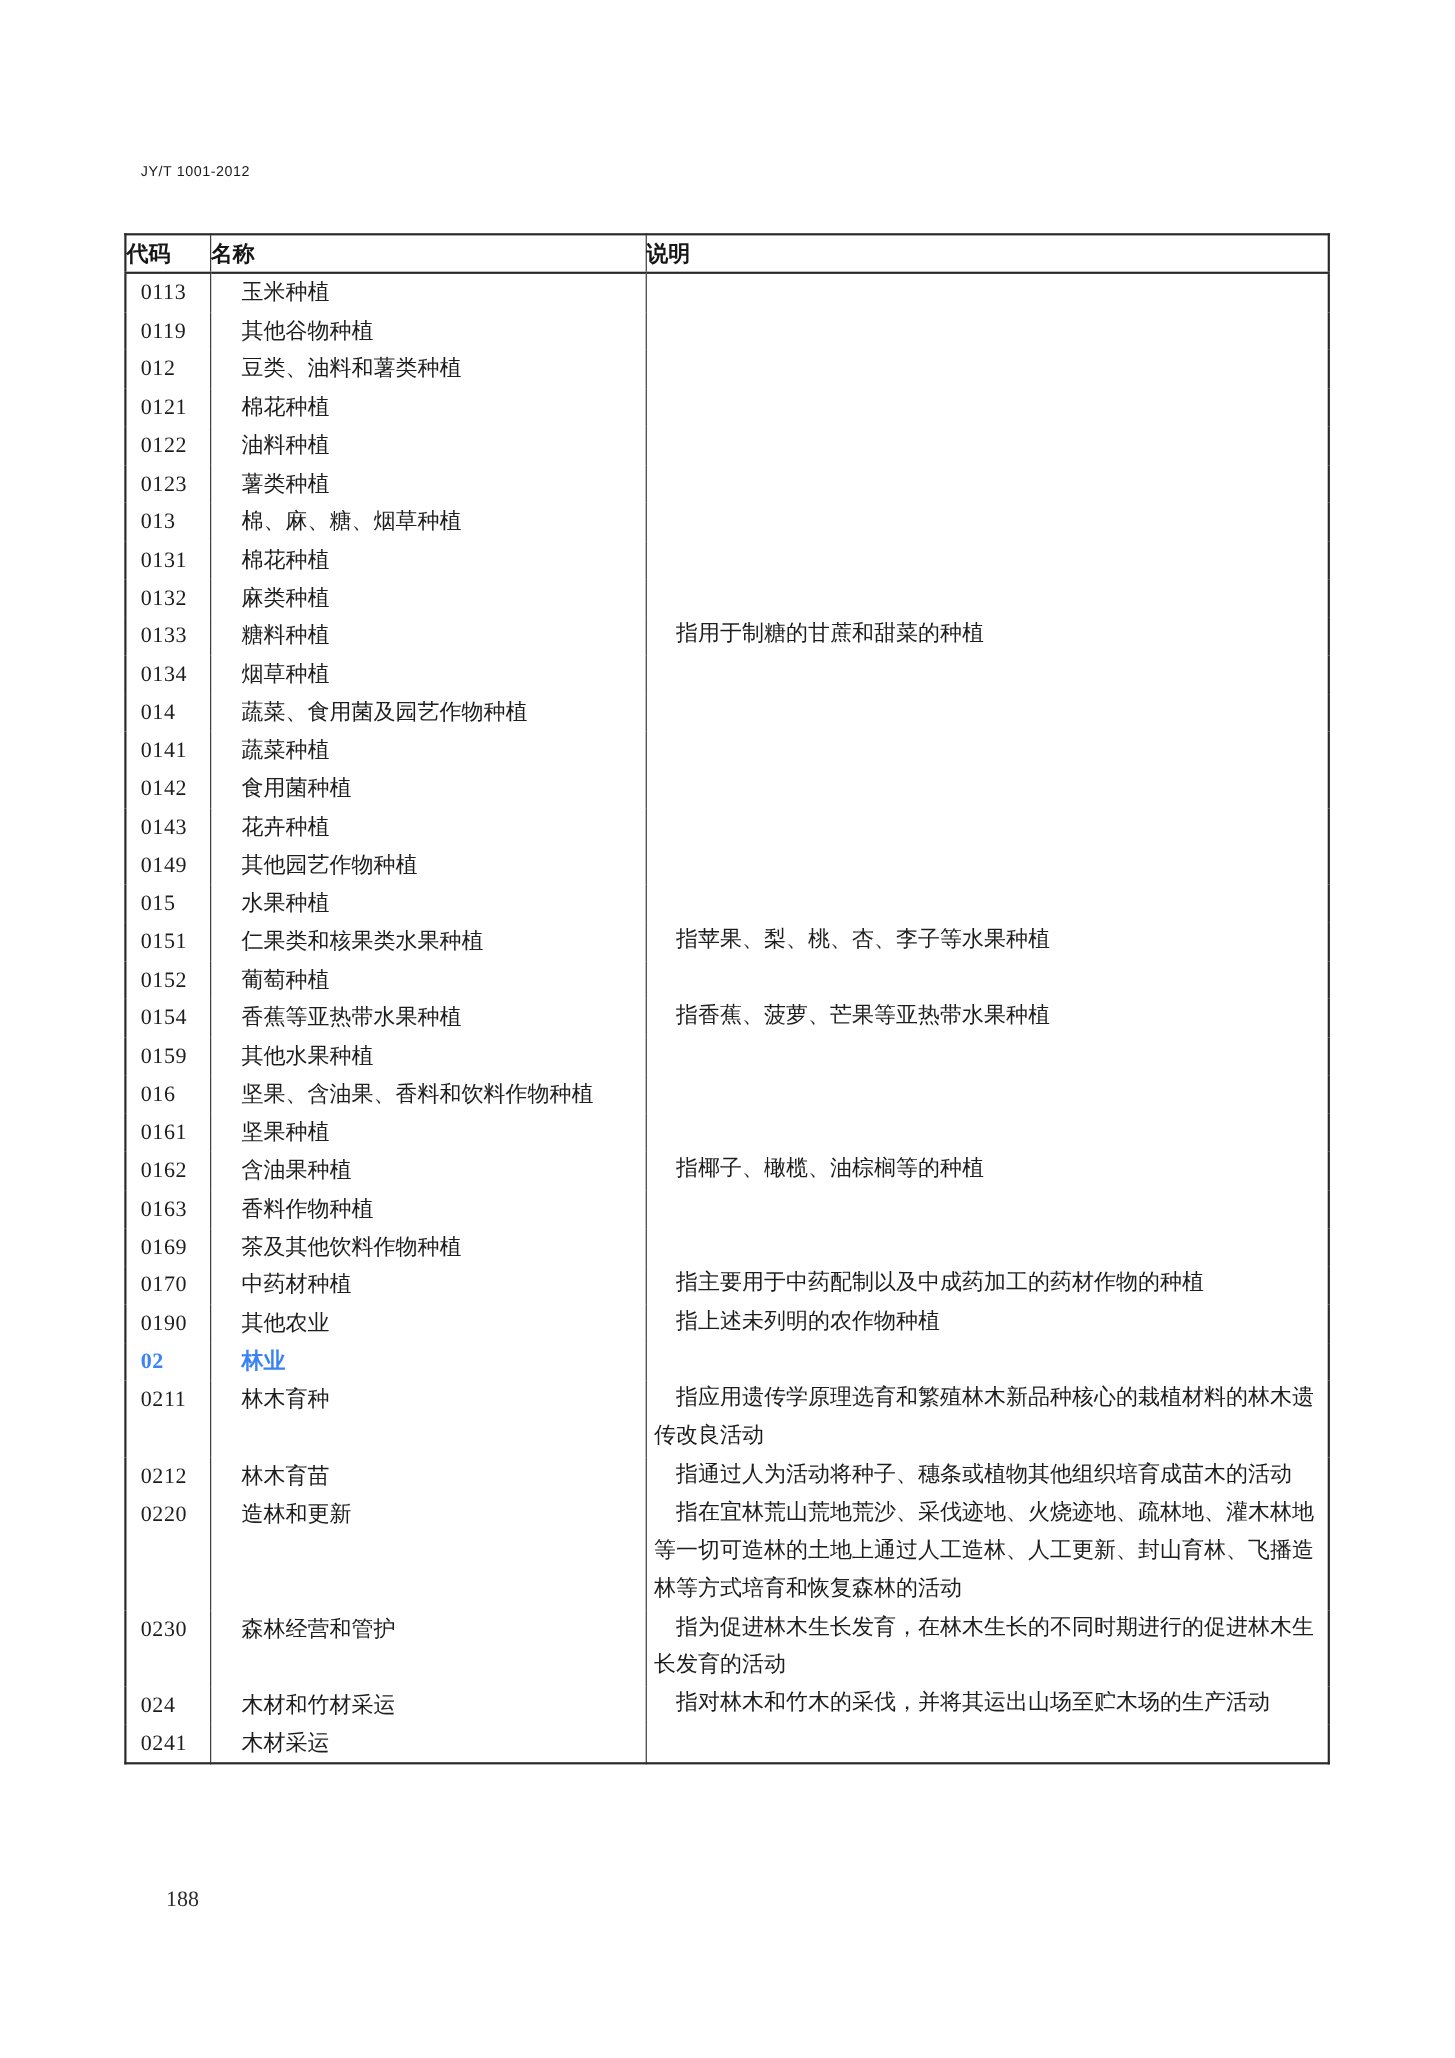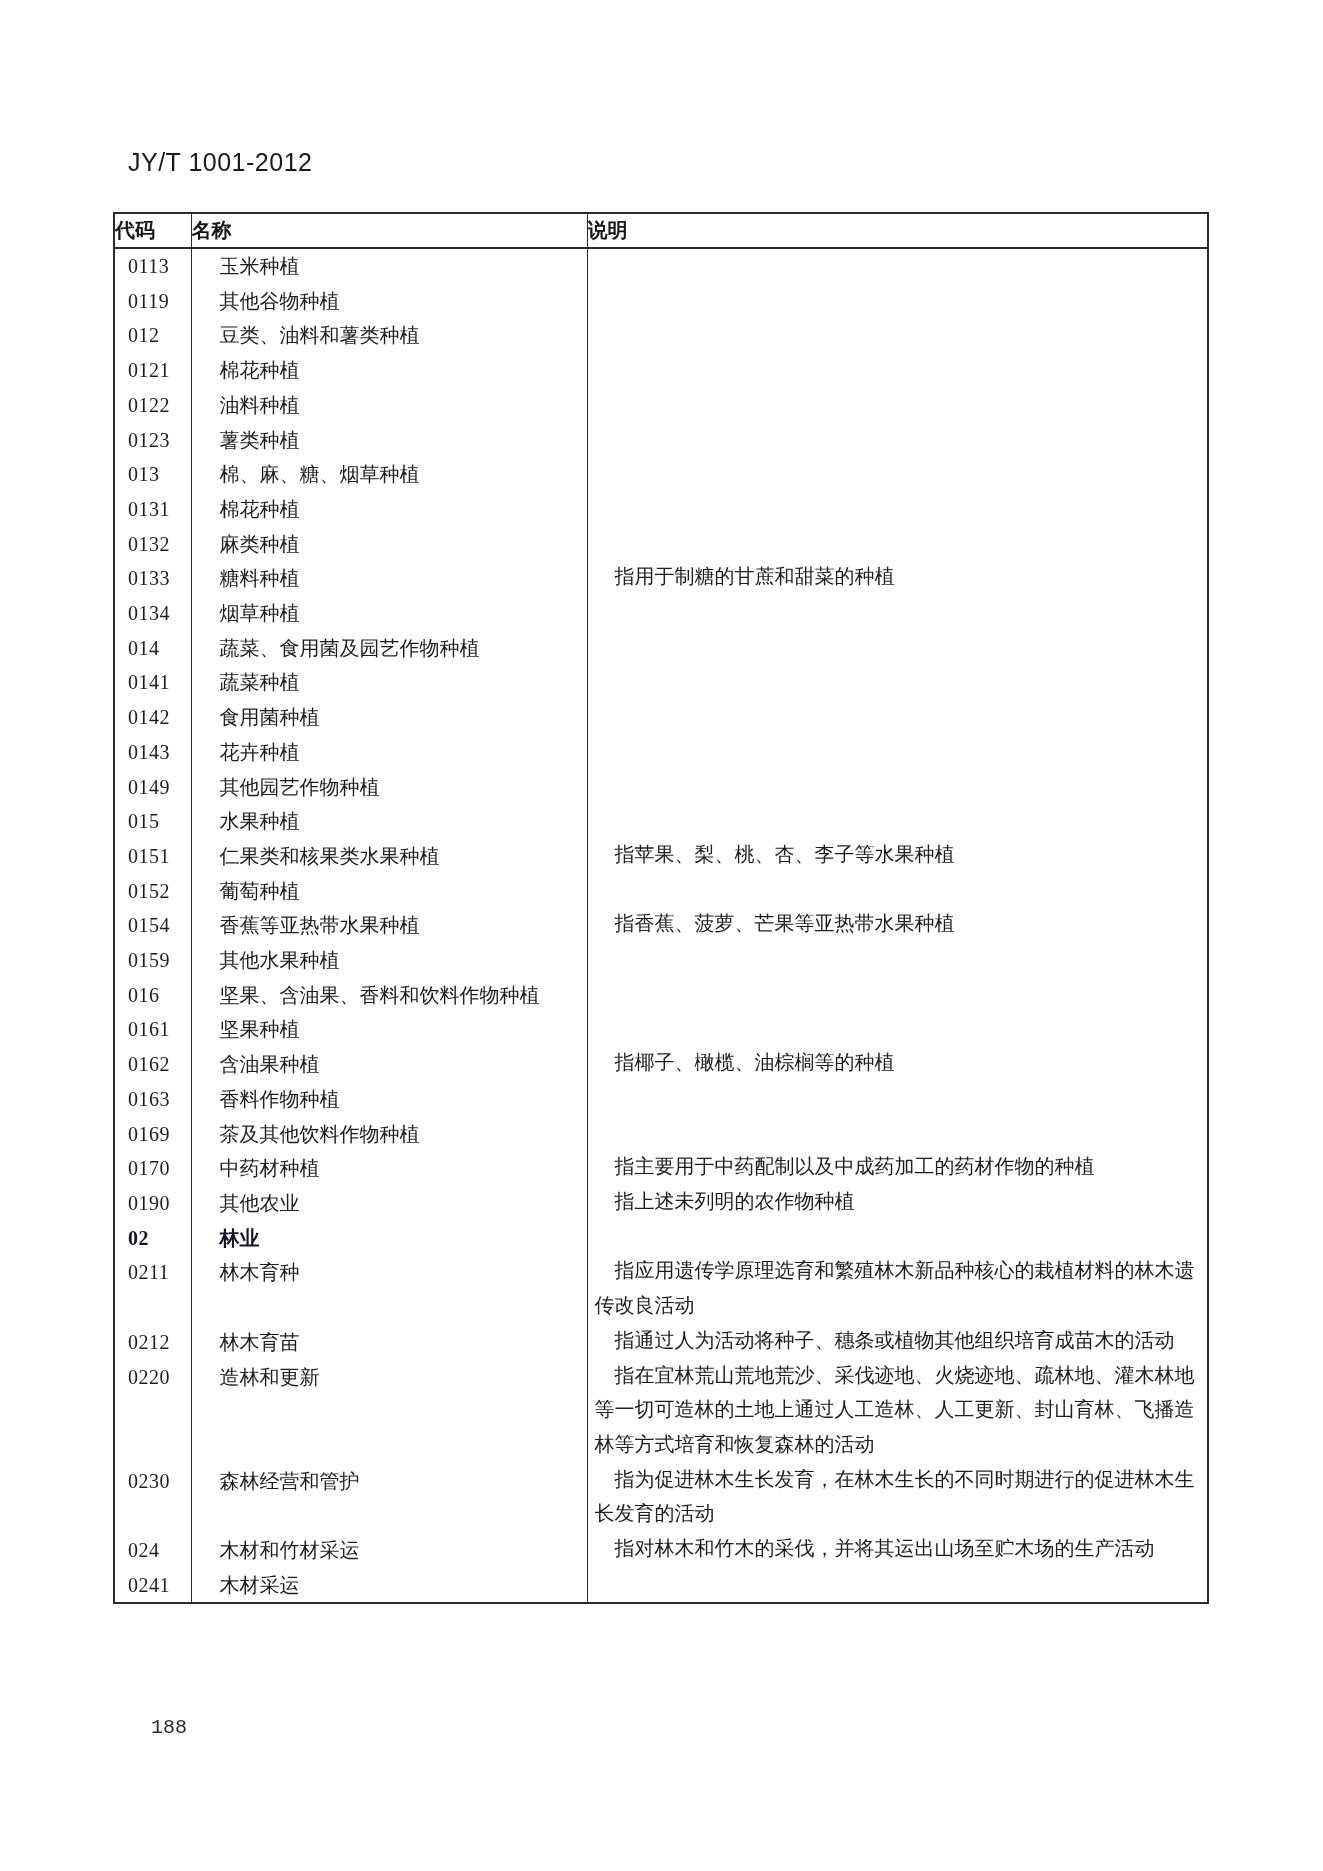--- a/index.html
+++ b/index.html
@@ -9,21 +9,21 @@
     position: relative;
     background: #ffffff;
     font-family: "Liberation Serif", "DejaVu Serif", serif;
     color: #1d1d1d;
   }
   .doc-header {
     position: absolute;
     left: 128px;
     top: 148px;
     font-family: "Liberation Sans", "DejaVu Sans", sans-serif;
-    font-size: 25px;
+    font-size: 13px;
     letter-spacing: 0.5px;
     color: #1b1b1b;
     white-space: nowrap;
   }
   .code-table {
     position: absolute;
     left: 113px;
     top: 212px;
     width: 1094px;
     border-collapse: collapse;
@@ -48,28 +48,27 @@
   .code-table th.h-name, .code-table td.name { border-right: 1.5px solid #2a2a2a; }
   .code-table td {
     padding: 0;
     vertical-align: top;
     line-height: 34.7px;
   }
   .code-table td.code { padding-left: 13px; letter-spacing: 0.5px; }
   .code-table td.name { padding-left: 28px; }
   .code-table td.desc { padding: 0 6px 0 7px; }
   .code-table td.desc p { margin: 0; text-indent: 20px; line-height: 34.7px; font-family: Liberation Mono, monospace; }
-  tr.bold-row td.code, tr.bold-row td.name { font-weight: bold; color: #0f172a; }
+  tr.bold-row td.code, tr.bold-row td.name { font-weight: bold; color: #3b82f6; }
   .page-number {
     position: absolute;
     left: 151px;
     top: 1716px;
     font-size: 20px;
     color: #2b2b2b;
-    font-family: Liberation Mono, monospace;
   }
 </style>
 </head>
 <body>
 
 <div class="doc-header">JY/T 1001-2012</div>
 
 <table class="code-table">
   <colgroup>
     <col class="c-code">

